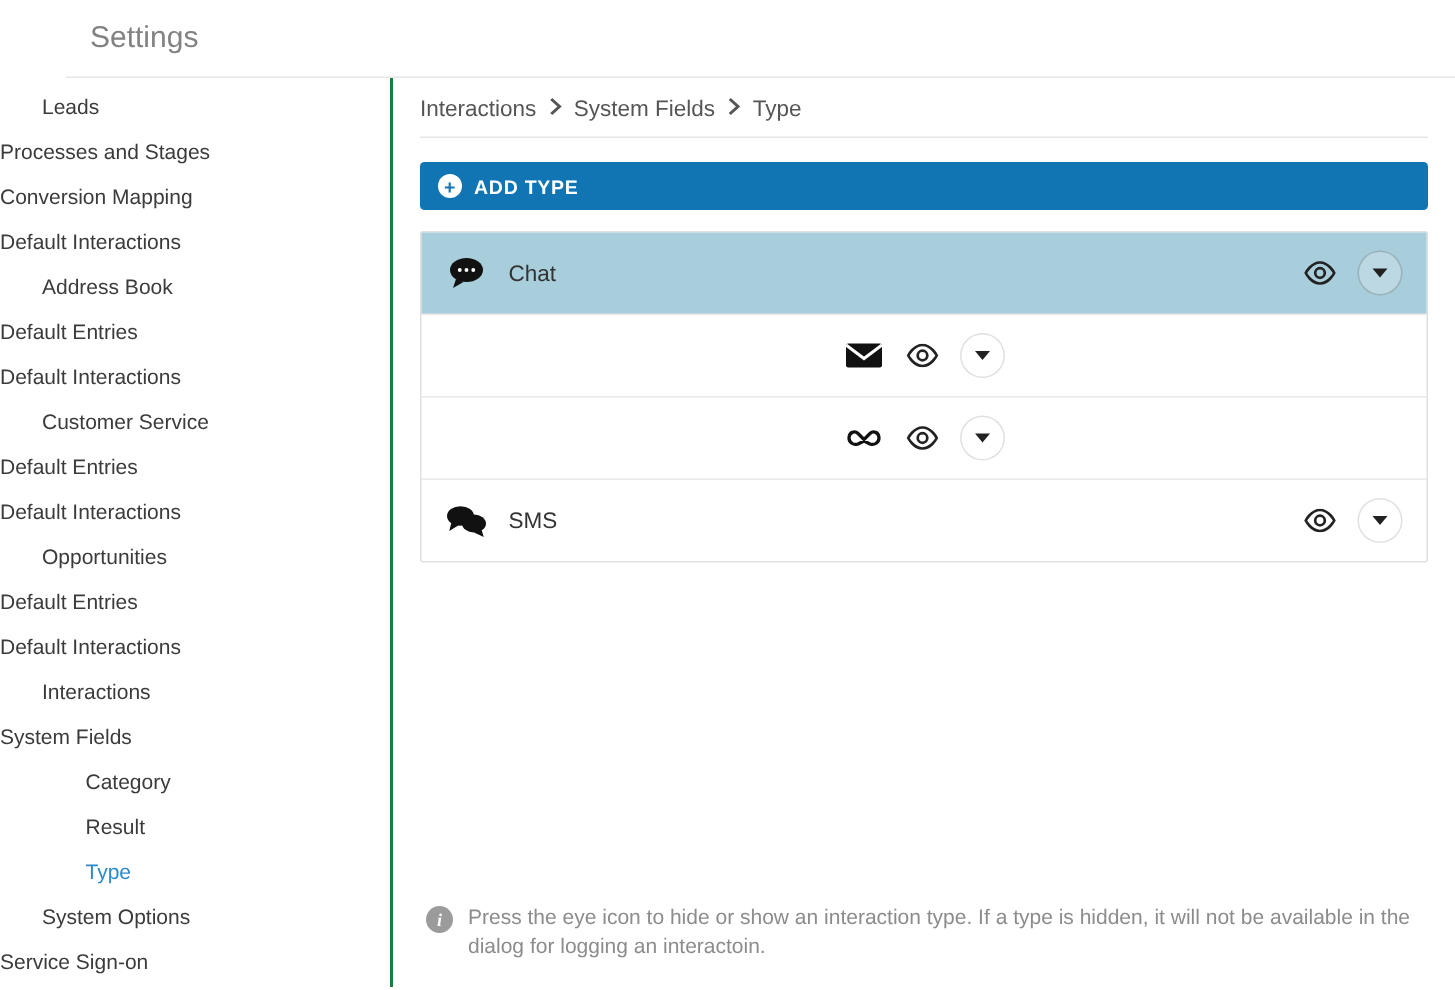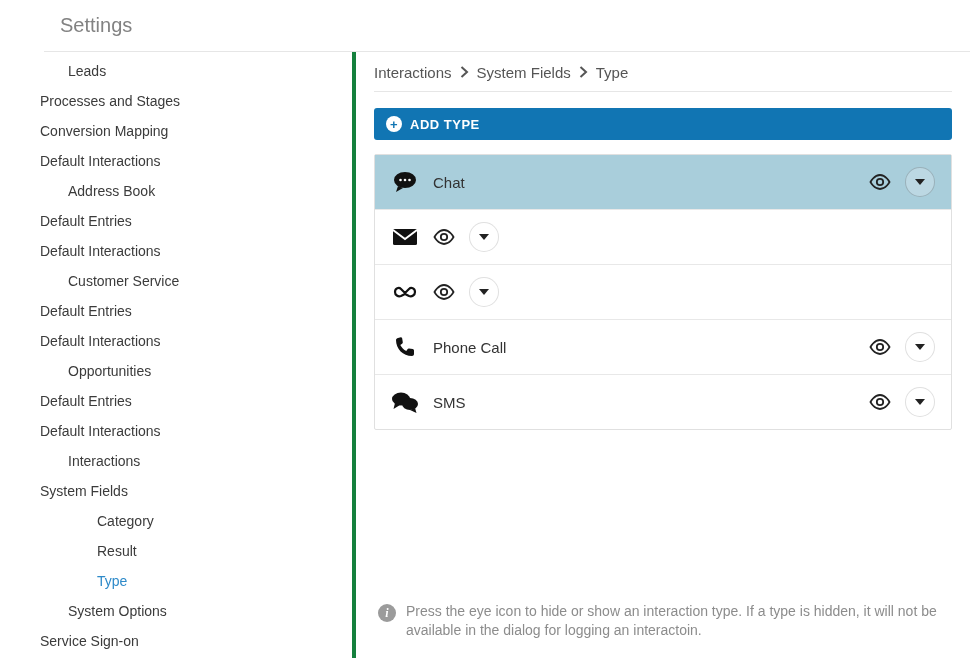--- a/index.html
+++ b/index.html
@@ -21,25 +21,24 @@
     margin-left: 44px;
   }
 
   .layout {
     display: flex;
     height: calc(100% - 54px);
   }
 
   
   .sidebar {
-    width: 316px;
-    border-right: 4px solid #15803d;
+    width: 262px;
+    border-right: 2px solid #15803d;
     padding-top: 4px;
     flex-shrink: 0;
-    margin-left: 40px;
   }
   .tree { list-style: none; margin: 0; padding: 0; }
   .tree .level-1 { padding-left: 28px; }
   .tree .level-2 { }
   .tree .level-3 { padding-left: 57px; }
   .tree li {
     position: relative;
     line-height: 30px;
     cursor: pointer;
     color: #3b3b3b;
@@ -100,20 +99,21 @@
   .type-list {
     border: 1px solid #e0e0e0;
     border-radius: 2px;
   }
   .type-row {
     display: flex;
     align-items: center;
     padding: 12px 16px;
     border-bottom: 1px solid #e8e8e8;
     gap: 14px;
+    justify-content: center;
   }
   .type-row:last-child { border-bottom: none; }
   .type-row.selected { background: #a9cedb; }
   .type-row .t-icon {
     width: 28px; height: 22px;
     display: inline-flex;
     align-items: center; justify-content: center;
     color: #111;
   }
   .type-row.selected .t-icon { color: #2d2d2d; }
@@ -270,37 +270,20 @@
               <path d="M11 1 C5 1 1.5 8 1.5 8 S5 15 11 15 S20.5 8 20.5 8 S17 1 11 1 Z" fill="none" stroke="#222" stroke-width="1.8"></path>
               <circle cx="11" cy="8" r="3.2" fill="none" stroke="#222" stroke-width="1.8"></circle>
             </svg>
           </span>
           <span class="menu-btn">
             <span class="caret-down"></span>
           </span>
         </div>
         <div class="type-row">
           <span class="t-icon">
-            <svg width="24" height="24" viewBox="0 0 24 24">
-              <path d="M5 3 C4 3 3 4 3 5 C3 14 10 21 19 21 C20 21 21 20 21 19 L21 15.5 C21 14.8 20.4 14.2 19.7 14.1 L16 13.5 C15.4 13.4 14.8 13.7 14.5 14.2 L13.3 16 C10.7 14.7 8.6 12.6 7.3 10 L9.1 8.8 C9.6 8.5 9.9 7.9 9.8 7.3 L9.2 3.6 C9.1 2.9 8.5 2.3 7.8 2.3 L5 3 Z" fill="#111"></path>
-            </svg>
-          </span>
-          <span class="t-label">Phone Call</span>
-          <span class="eye">
-            <svg width="22" height="16" viewBox="0 0 22 16">
-              <path d="M11 1 C5 1 1.5 8 1.5 8 S5 15 11 15 S20.5 8 20.5 8 S17 1 11 1 Z" fill="none" stroke="#222" stroke-width="1.8"></path>
-              <circle cx="11" cy="8" r="3.2" fill="none" stroke="#222" stroke-width="1.8"></circle>
-            </svg>
-          </span>
-          <span class="menu-btn">
-            <span class="caret-down"></span>
-          </span>
-        </div>
-        <div class="type-row">
-          <span class="t-icon">
             <svg width="28" height="22" viewBox="0 0 28 22">
               <ellipse cx="10" cy="8" rx="9" ry="6.5" fill="#111"></ellipse>
               <path d="M4 12 L2.5 18 L9 14 Z" fill="#111"></path>
               <ellipse cx="19" cy="13" rx="8" ry="6" fill="#111"></ellipse>
               <path d="M24 17 L25.5 22 L19 19 Z" fill="#111"></path>
             </svg>
           </span>
           <span class="t-label">SMS</span>
           <span class="eye">
             <svg width="22" height="16" viewBox="0 0 22 16">

